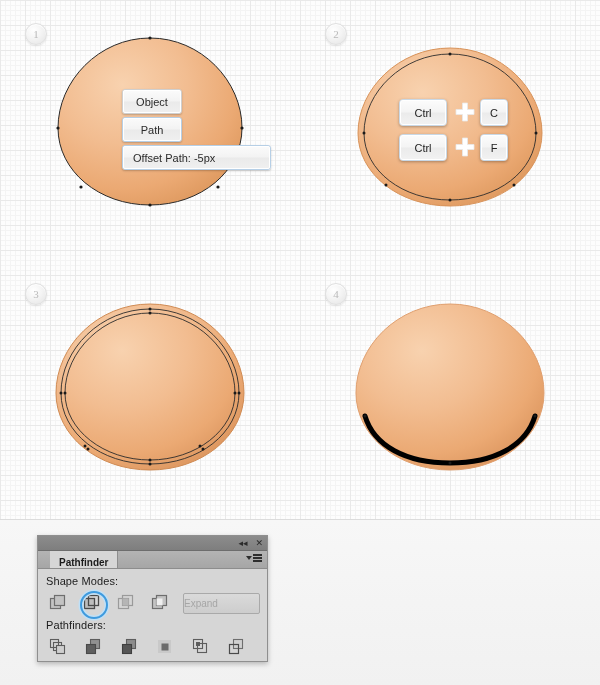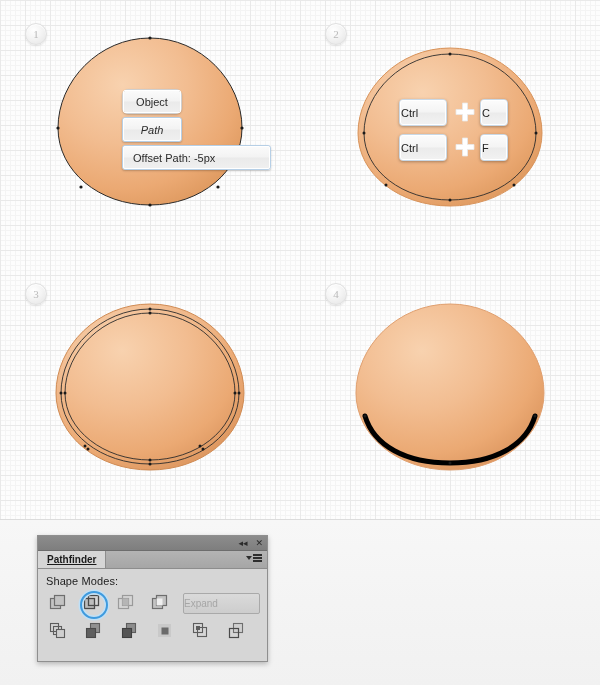--- a/index.html
+++ b/index.html
@@ -70,21 +70,21 @@
   .key{
     position:absolute;
     background:linear-gradient(to bottom,#fcfcfc 0%,#f4f4f4 48%,#ebebeb 52%,#f2f2f2 100%);
     border:1px solid #c9d8e6;
     border-radius:4px;
     box-shadow:0 1px 3px rgba(0,0,0,.30);
     font-size:11px;color:#232323;
   }
   .key .inner{
     border:1px solid #ffffff;border-radius:3px;height:100%;box-sizing:border-box;
-    display:flex;align-items:center;justify-content:flex-start;
+    display:flex;align-items:center;justify-content:center;
   }
   .pluscross{position:absolute;}
 
   
   #bottom{
     position:absolute;left:0;top:519px;width:600px;height:166px;
     background:linear-gradient(to bottom,#f7f7f7 0%,#f1f1f1 100%);
     border-top:1px solid #dcdcdc;
   }
 
@@ -107,26 +107,25 @@
     display:flex;gap:8px;align-items:center;
     color:#2b2b2b;font-size:9px;line-height:12px;
   }
   #pf .tabrow{
     height:17px;
     background:linear-gradient(to bottom,#b4b4b4 0%,#a6a6a6 100%);
     position:relative;
     border-bottom:1px solid #8d8d8d;
   }
   #pf .tab{
-    position:absolute;left:0;top:0;height:17px;padding:0 9px;
+    position:absolute;left:12px;top:0;height:17px;padding:0 9px;
     background:#d6d6d6;
-    display:flex;align-items:center;
+    display:flex;align-items:flex-end;
     font-size:10px;font-weight:bold;color:#1b1b1b;
     border-right:1px solid #8d8d8d;
-    text-decoration:underline;
   }
   #pf .menuicon{
     position:absolute;right:5px;top:3px;
     display:flex;align-items:center;gap:1px;color:#2e2e2e;
   }
   #pf .menuicon .tri{
     width:0;height:0;border-left:3px solid transparent;border-right:3px solid transparent;
     border-top:4px solid #2e2e2e;
   }
   #pf .menuicon .lines{display:flex;flex-direction:column;gap:1.5px;}
@@ -190,26 +189,26 @@
           <circle cx="95" cy="3" r="1.6"></circle>
             <circle cx="187" cy="93" r="1.6"></circle>
           <circle cx="95" cy="170" r="1.6"></circle>
             <circle cx="3" cy="93" r="1.6"></circle>
           <circle cx="26" cy="152" r="1.6"></circle>
             <circle cx="163" cy="152" r="1.6"></circle>
         </g>
       </svg>
     </div>
 
-    <div class="mbtn" style="left:122px;top:89px;width:58px;height:23px;border-radius:6px;">
+    <div class="mbtn" style="left:122px;top:89px;width:58px;height:23px;">
       <div class="inner">
           <span>Object</span>
         </div>
     </div>
-    <div class="mbtn blue" style="left:122px;top:117px;width:58px;height:23px;font-style:italic;">
+    <div class="mbtn blue" style="left:122px;top:117px;width:58px;height:23px;">
       <div class="inner">
           <span>Path</span>
         </div>
     </div>
     <div class="mbtn blue lefttext" style="left:122px;top:145px;width:147px;height:23px;">
       <div class="inner">
           <span>Offset Path: -5px</span>
         </div>
     </div>
   </div>
@@ -386,20 +385,21 @@
             <rect x="5.5" y="1.5" width="10" height="10" fill="#c3c3c3" stroke="#6e6e6e" stroke-width="1.2"></rect>
             <rect x="5.5" y="4.5" width="6" height="7" fill="#efefef"></rect>
           </svg>
         </div>
 
         <div class="expand">
           <span>Expand</span>
         </div>
       </div>
 
+      <div class="pf-label">Pathfinders:</div>
 
       <div class="pf-row2">
 
         <div class="pf-btn">
           <svg width="18" height="18" viewBox="0 0 18 18">
             <rect x="1.5" y="1.5" width="8" height="8" fill="none" stroke="#5d5d5d" stroke-width="1.1"></rect>
             <rect x="4.5" y="4.5" width="8" height="8" fill="none" stroke="#5d5d5d" stroke-width="1.1"></rect>
             <rect x="7.5" y="7.5" width="8" height="8" fill="#cfcfcf" stroke="#5d5d5d" stroke-width="1.1"></rect>
           </svg>
         </div>

